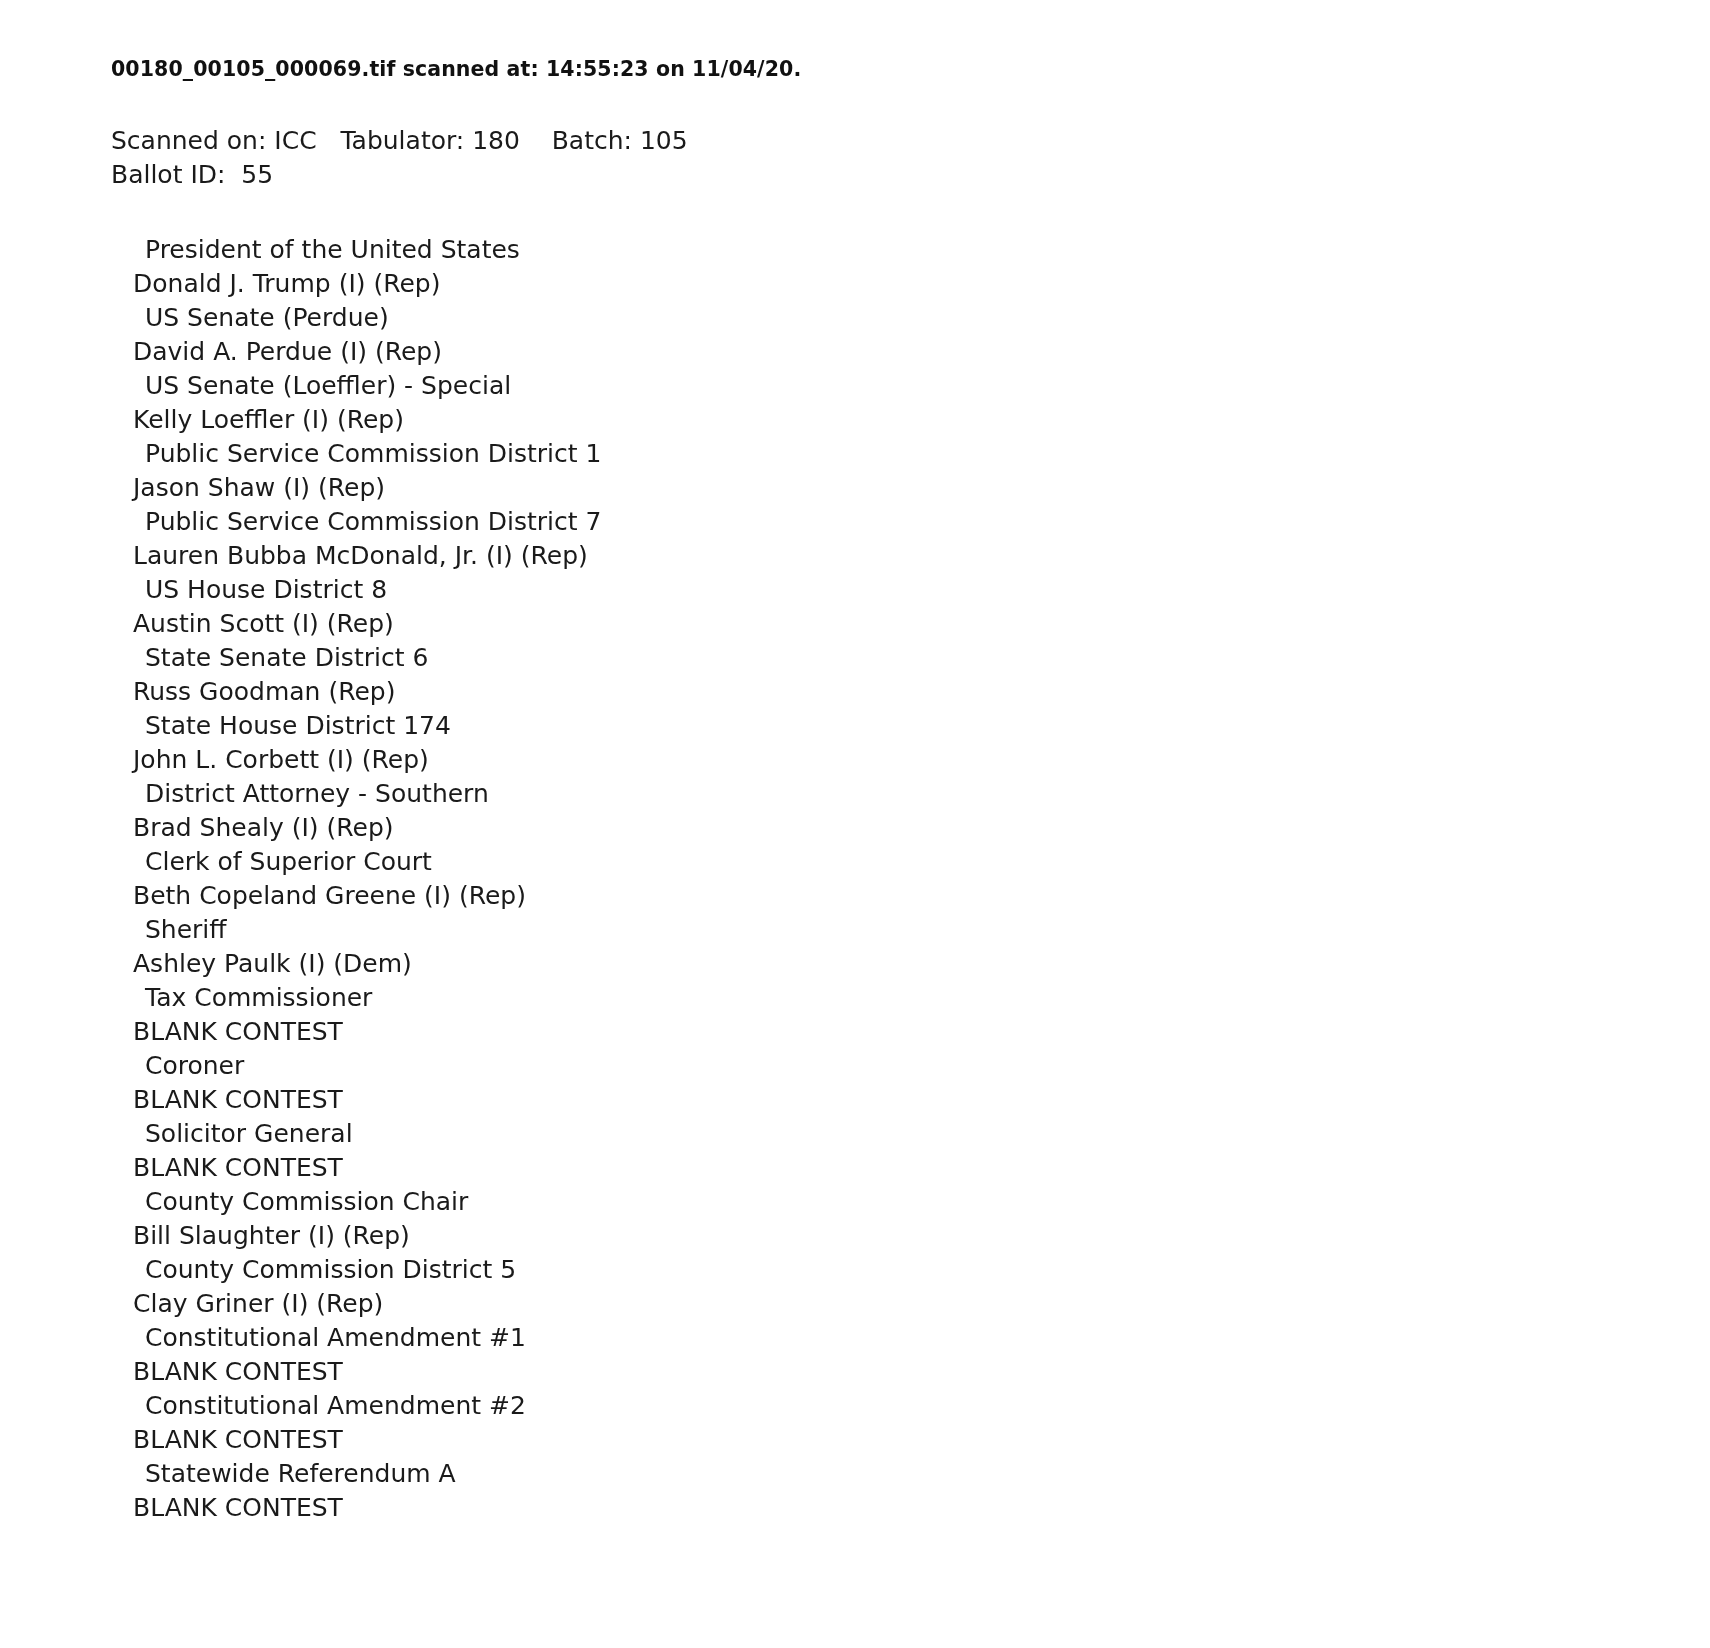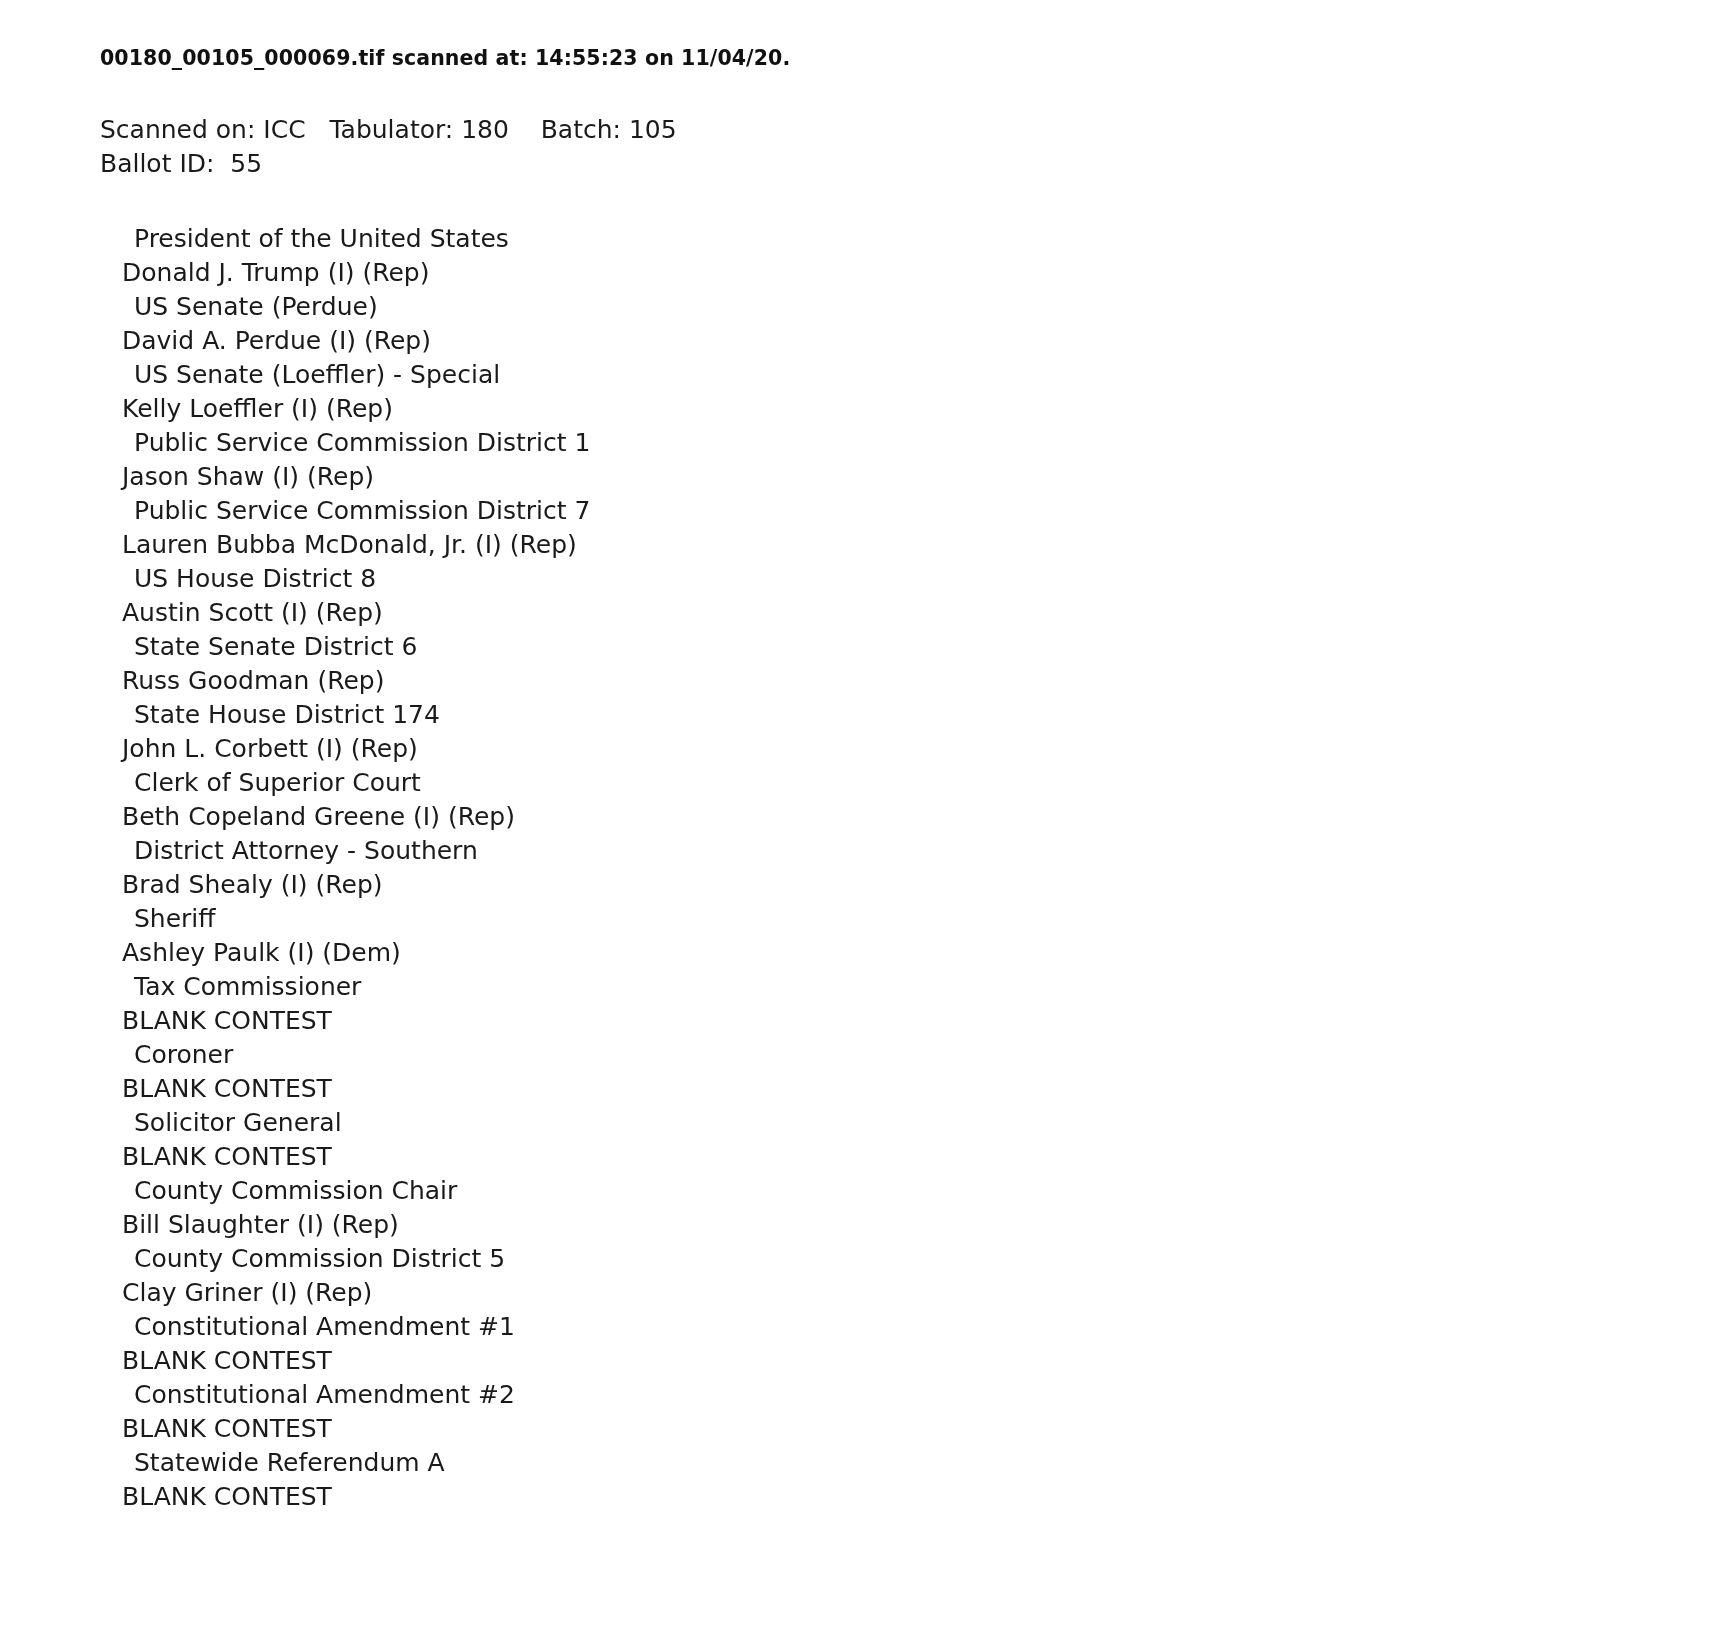--- a/index.html
+++ b/index.html
@@ -11,21 +11,21 @@
     width: 1710px;
     height: 1648px;
     font-family: "DejaVu Sans", sans-serif;
     color: #1a1a1a;
     overflow: hidden;
   }
   .page {
     position: relative;
     width: 1372px;
     height: 1648px;
-    padding: 0;
+    padding: 11px;
     box-sizing: border-box;
   }
   .content {
     padding-left: 100px;
     padding-top: 44px;
   }
   .scan-header {
     font-size: 20.5px;
     font-weight: 700;
     letter-spacing: 0.1px;
@@ -103,26 +103,26 @@
         </div>
         <div class="contest">
           <div class="contest-title">State Senate District 6</div>
           <div class="contest-choice">Russ Goodman (Rep)</div>
         </div>
         <div class="contest">
           <div class="contest-title">State House District 174</div>
           <div class="contest-choice">John L. Corbett (I) (Rep)</div>
         </div>
         <div class="contest">
+          <div class="contest-title">District Attorney - Southern</div>
+          <div class="contest-choice">Brad Shealy (I) (Rep)</div>
+        </div>
+        <div class="contest">
           <div class="contest-title">Clerk of Superior Court</div>
           <div class="contest-choice">Beth Copeland Greene (I) (Rep)</div>
-        </div>
-        <div class="contest">
-          <div class="contest-title">District Attorney - Southern</div>
-          <div class="contest-choice">Brad Shealy (I) (Rep)</div>
         </div>
         <div class="contest">
           <div class="contest-title">Sheriff</div>
           <div class="contest-choice">Ashley Paulk (I) (Dem)</div>
         </div>
         <div class="contest">
           <div class="contest-title">Tax Commissioner</div>
           <div class="contest-choice">BLANK CONTEST</div>
         </div>
         <div class="contest">

